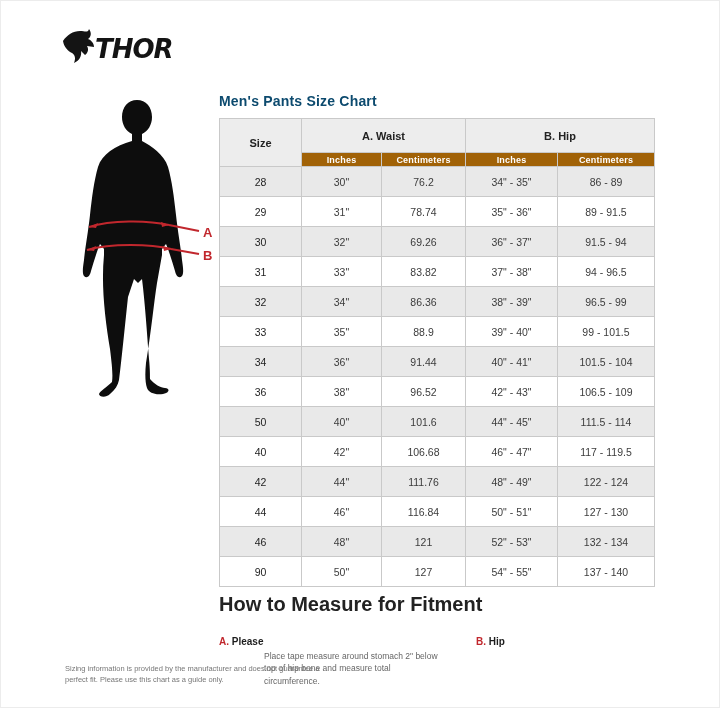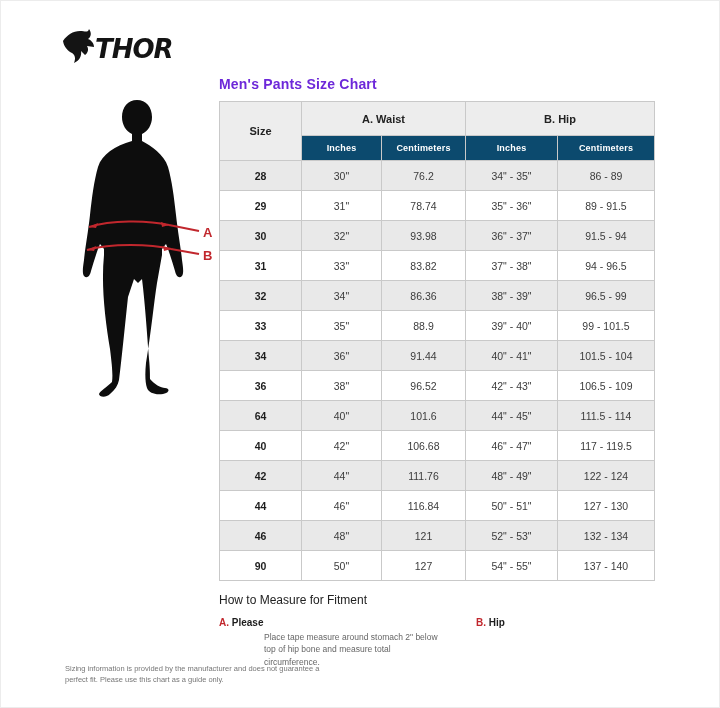--- a/index.html
+++ b/index.html
@@ -14,40 +14,40 @@
   }
 
   
   .logo { position:absolute; left:60px; top:26px; width:130px; height:44px;text-decoration:underline; }
 
   
   .figure-wrap { position:absolute; left:48px; top:96px; width:190px; height:310px; }
 
   
   .main { position:absolute; left:218px; top:75px; width:436px; }
-  .chart-title { font-size:14px; font-weight:bold; color:#6d28d9; letter-spacing:0.2px; margin-bottom:9px; }
+  .chart-title { font-size:14px; font-weight:bold; color:#0c4a6e; letter-spacing:0.2px; margin-bottom:9px;margin-top:17px; }
 
   table.size-chart { border-collapse:collapse; width:435px; table-layout:fixed; border:1px solid #a9a9a9; }
   table.size-chart th, table.size-chart td {
     border:1px solid #c9c9c9; text-align:center; vertical-align:middle;
   }
   th.group-head {
     background:#ededed; font-size:11px; font-weight:bold; color:#222; height:34px;
   }
   th.size-head { background:#ededed; font-size:11px; font-weight:bold; color:#222; }
   th.sub-head {
-    background:#0c4a6e; color:#ffffff; font-size:9px; font-weight:bold; height:25px; letter-spacing:0.2px;
+    background:#a16207; color:#ffffff; font-size:9px; font-weight:bold; height:14px; letter-spacing:0.2px;
   }
   td.cell { font-size:10.5px; color:#3c3c3c; height:30px; background:#ffffff; }
-  td.size-cell { font-weight:bold; color:#1d1d1d; }
+  td.size-cell { font-weight:normal; color:#1d1d1d; }
   tbody tr:nth-child(odd) td { background:#e9e9e9; }
 
   
   .howto { position:absolute; left:218px; top:592px; width:460px; }
-  .howto-title { font-size:12px; font-weight:normal; color:#222; margin-bottom:10px; }
+  .howto-title { font-size:20px; font-weight:bold; color:#222; margin-bottom:20px; }
   .howto-cols { display:flex; }
   .howto-col { width:225px; }
   .howto-col + .howto-col { margin-left:32px; width:200px; }
   .howto-label { font-size:10px; font-weight:bold; color:#1d1d1d; margin-bottom:3px; }
   .howto-letter { color:#c1272d; }
   .howto-text { font-size:8.5px; color:#666; line-height:1.45;margin-left:45px; }
 
   
   .disclaimer {
     position:absolute; left:64px; top:662px; width:255px;
@@ -144,21 +144,21 @@
         <tr>
           <td class="cell size-cell">29</td>
           <td class="cell">31"</td>
           <td class="cell">78.74</td>
           <td class="cell">35" - 36"</td>
           <td class="cell">89 - 91.5</td>
         </tr>
         <tr>
           <td class="cell size-cell">30</td>
           <td class="cell">32"</td>
-          <td class="cell">93.98</td>
+          <td class="cell">69.26</td>
           <td class="cell">36" - 37"</td>
           <td class="cell">91.5 - 94</td>
         </tr>
         <tr>
           <td class="cell size-cell">31</td>
           <td class="cell">33"</td>
           <td class="cell">83.82</td>
           <td class="cell">37" - 38"</td>
           <td class="cell">94 - 96.5</td>
         </tr>
@@ -184,21 +184,21 @@
           <td class="cell">101.5 - 104</td>
         </tr>
         <tr>
           <td class="cell size-cell">36</td>
           <td class="cell">38"</td>
           <td class="cell">96.52</td>
           <td class="cell">42" - 43"</td>
           <td class="cell">106.5 - 109</td>
         </tr>
         <tr>
-          <td class="cell size-cell">64</td>
+          <td class="cell size-cell">50</td>
           <td class="cell">40"</td>
           <td class="cell">101.6</td>
           <td class="cell">44" - 45"</td>
           <td class="cell">111.5 - 114</td>
         </tr>
         <tr>
           <td class="cell size-cell">40</td>
           <td class="cell">42"</td>
           <td class="cell">106.68</td>
           <td class="cell">46" - 47"</td>

